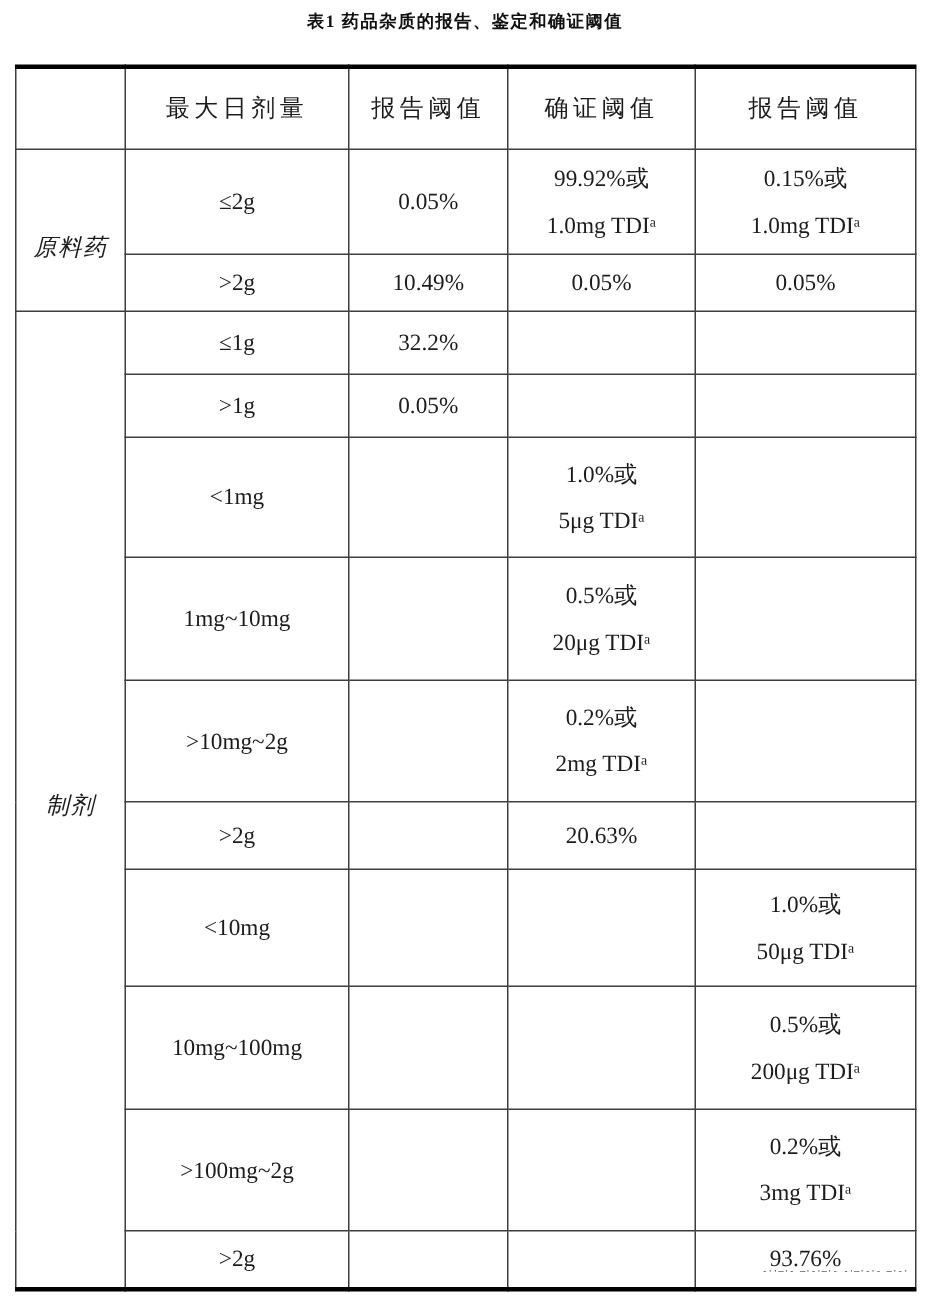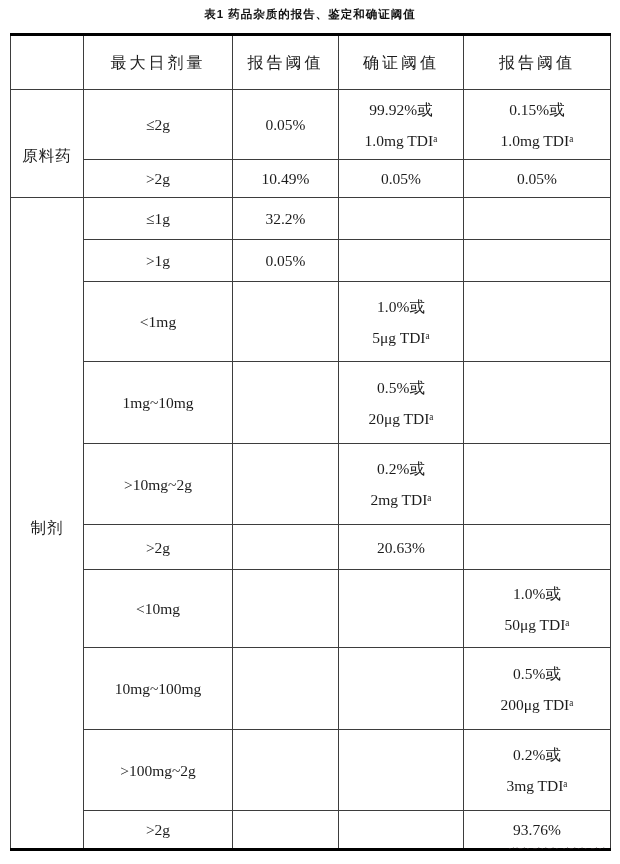--- a/index.html
+++ b/index.html
@@ -17,30 +17,30 @@
     width: 620px;
     height: 864px;
     background: #ffffff;
   }
   .doc-title {
     position: absolute;
     top: 7px;
     left: 0;
     width: 620px;
     text-align: center;
-    font-family: Liberation Sans, sans-serif;
+    font-family: Liberation Serif, serif;
     font-weight: bold;
     font-size: 11.5px;
     letter-spacing: 1px;
     color: #111;
   }
   table.threshold-table {
     position: absolute;
     left: 10px;
-    top: 33px;
+    top: 43px;
     width: 600px;
     border-collapse: collapse;
     table-layout: fixed;
     border-top: 3px solid #000;
     border-bottom: 3px solid #000;
     border-left: 1.5px solid #2e2e2e;
     border-right: 1.5px solid #2e2e2e;
   }
   table.threshold-table td, table.threshold-table th {
     border: 1px solid #3d3d3d;
@@ -54,20 +54,21 @@
     color: #1c1c1c;
   }
   table.threshold-table th {
     font-size: 16px;
     letter-spacing: 3px;
   }
   td.row-label {
     vertical-align: top;
     font-size: 16px;
     letter-spacing: 1px;
+    font-style: italic;
   }
   td.row-label .label-inner { display: inline-block; }
   td.label-api .label-inner { padding-top: 23px; }
   td.label-prep .label-inner { padding-top: 9px; text-align: right; }
   .watermark {
     position: absolute;
     left: 508px;
     top: 844px;
     width: 112px;
     font-family: "DejaVu Sans Mono", monospace;

